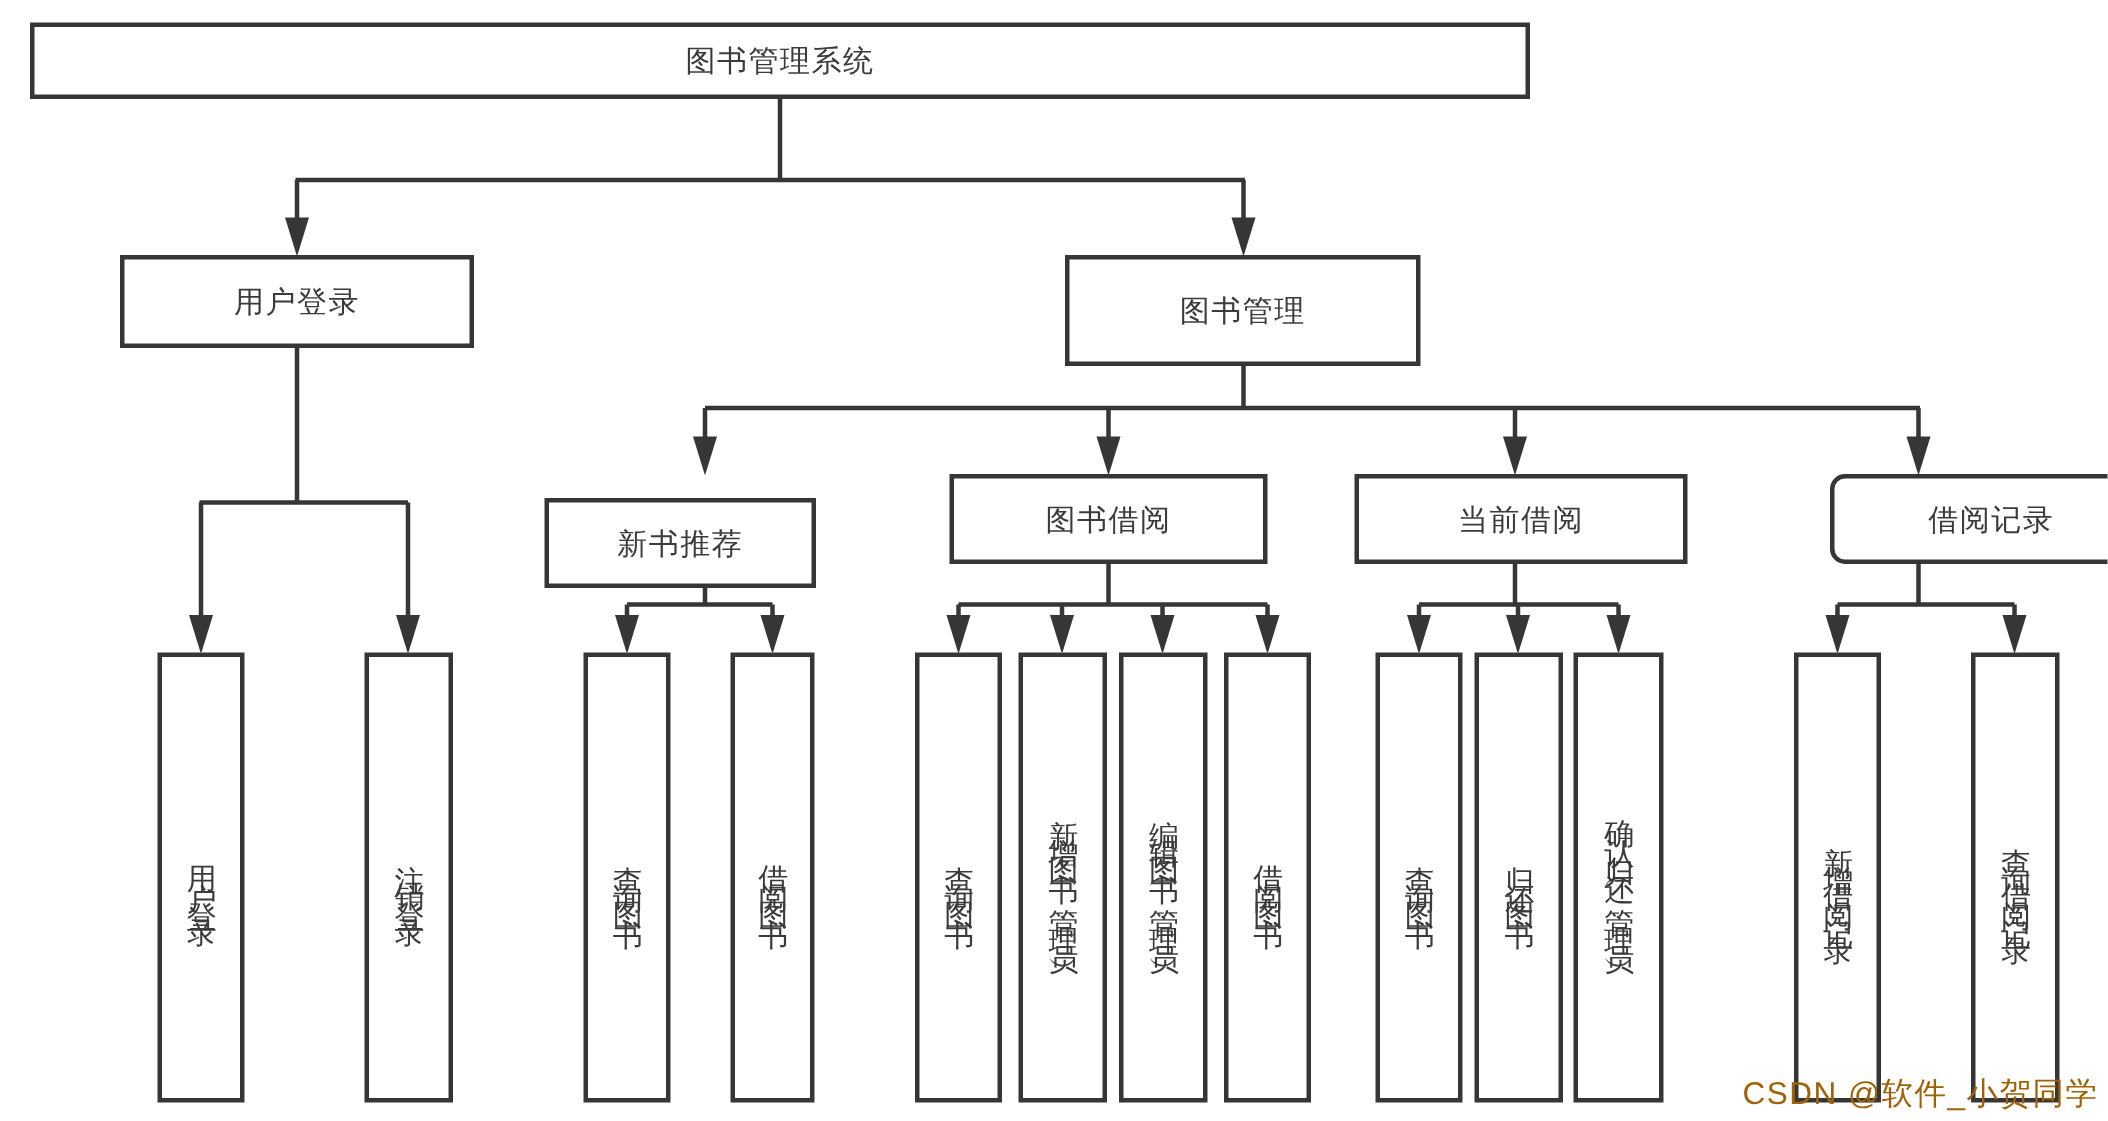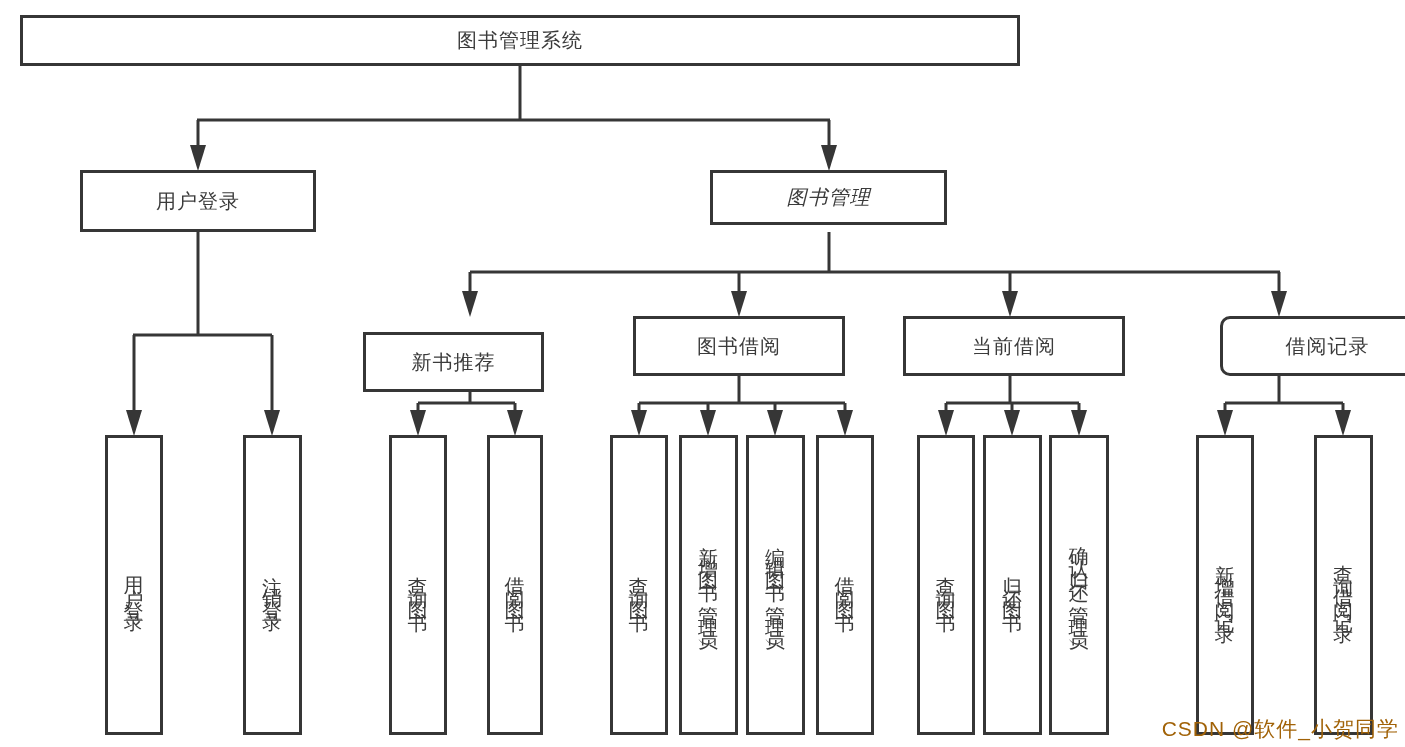--- a/index.html
+++ b/index.html
@@ -80,21 +80,21 @@
     <polygon points="1004,410 1020,410 1012,436"></polygon>
     <polygon points="1071,410 1087,410 1079,436"></polygon>
     <polygon points="1217,410 1233,410 1225,436"></polygon>
     <polygon points="1335,410 1351,410 1343,436"></polygon>
   </g>
 </svg>
 
 <div class="node" style="left:20px;top:15px;width:1000px;height:51px;font-family:Liberation Mono, monospace;">图书管理系统</div>
 
 <div class="node" style="left:80px;top:170px;width:236px;height:62px;">用户登录</div>
-<div class="node" style="left:710px;top:170px;width:237px;height:55px;font-style:italic;">图书管理</div>
+<div class="node" style="left:710px;top:170px;width:237px;height:74px;">图书管理</div>
 
 <div class="node" style="left:363px;top:316px;width:181px;height:60px;margin-top:16px;">新书推荐</div>
 <div class="node" style="left:633px;top:316px;width:212px;height:60px;">图书借阅</div>
 <div class="node" style="left:903px;top:316px;width:222px;height:60px;">当前借阅</div>
 <div class="node" style="left:1220px;top:316px;width:215px;height:60px;border-radius:10px;">借阅记录</div>
 
 <div class="node leaf" style="left:105px;top:435px;width:58px;height:300px;">
   <span class="vtext">用户登录</span>
 </div>
 <div class="node leaf" style="left:243px;top:435px;width:59px;height:300px;">

